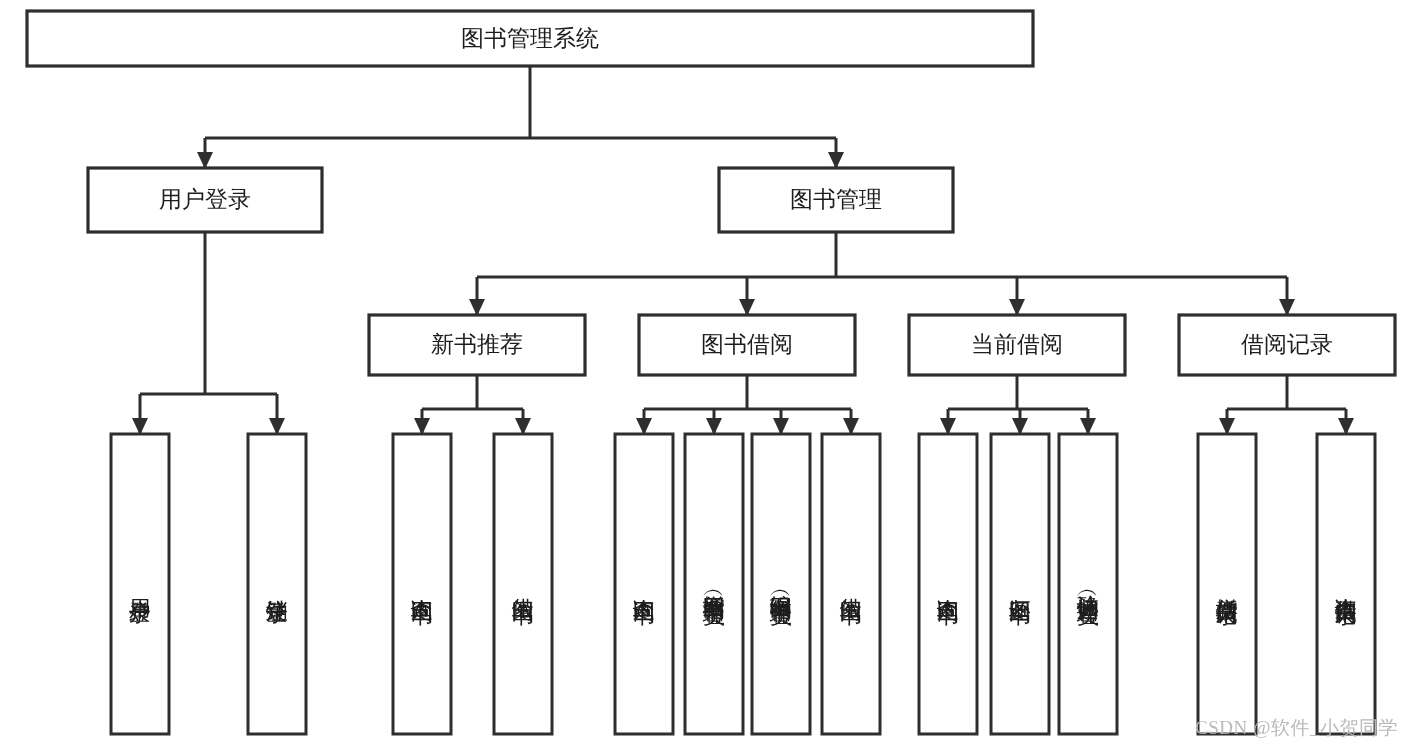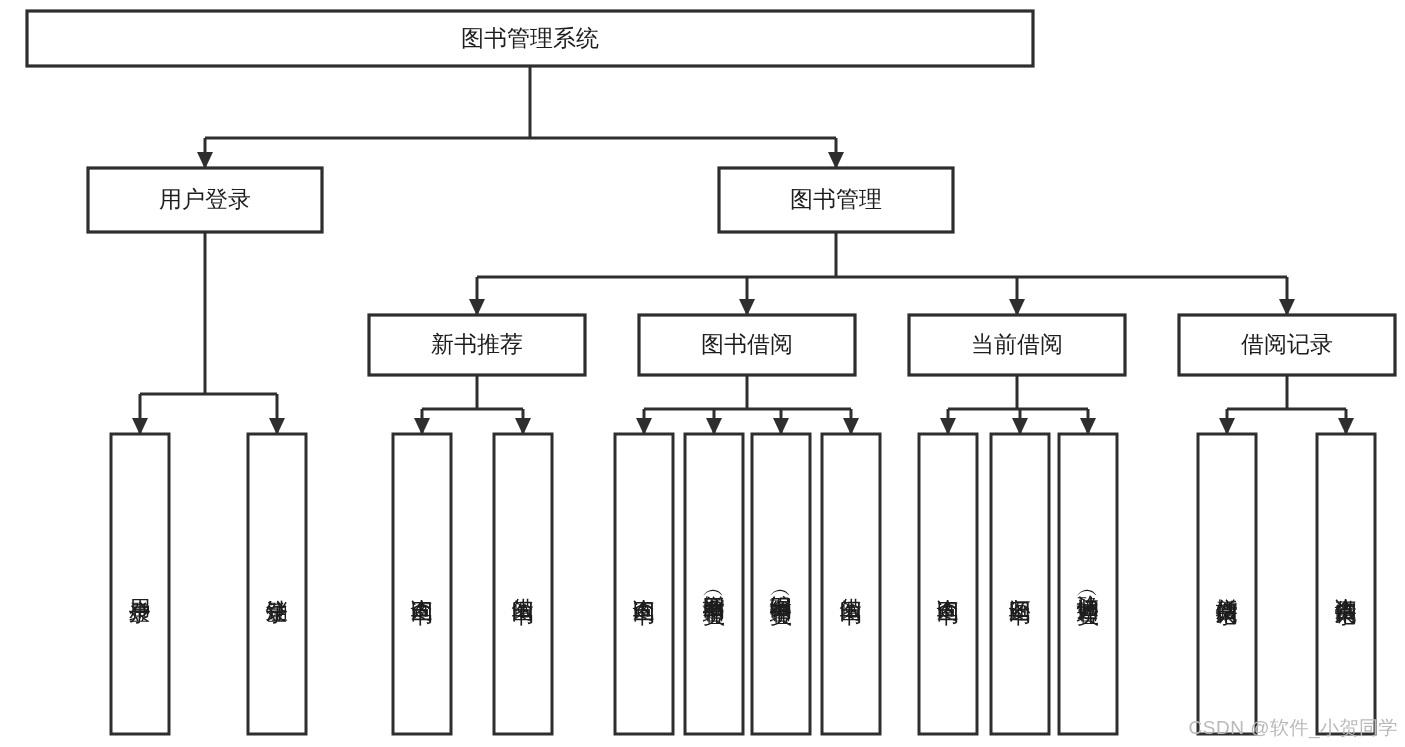--- a/index.html
+++ b/index.html
@@ -69,21 +69,21 @@
     color: #1d1d1d;
     line-height: 1.06;
     letter-spacing: 1.5px;
     white-space: nowrap;
     text-align: center;
   }
   .watermark {
     position: absolute;
     right: 14px;
     bottom: 6px;
-    font-family: Liberation Sans, sans-serif;
+    font-family: Liberation Serif, serif;
     font-size: 19px;
     color: #b9b9b9;
     letter-spacing: 0.5px;
     white-space: nowrap;
   }
 </style>
 </head>
 <body>
 
 <div id="diagram-root">

